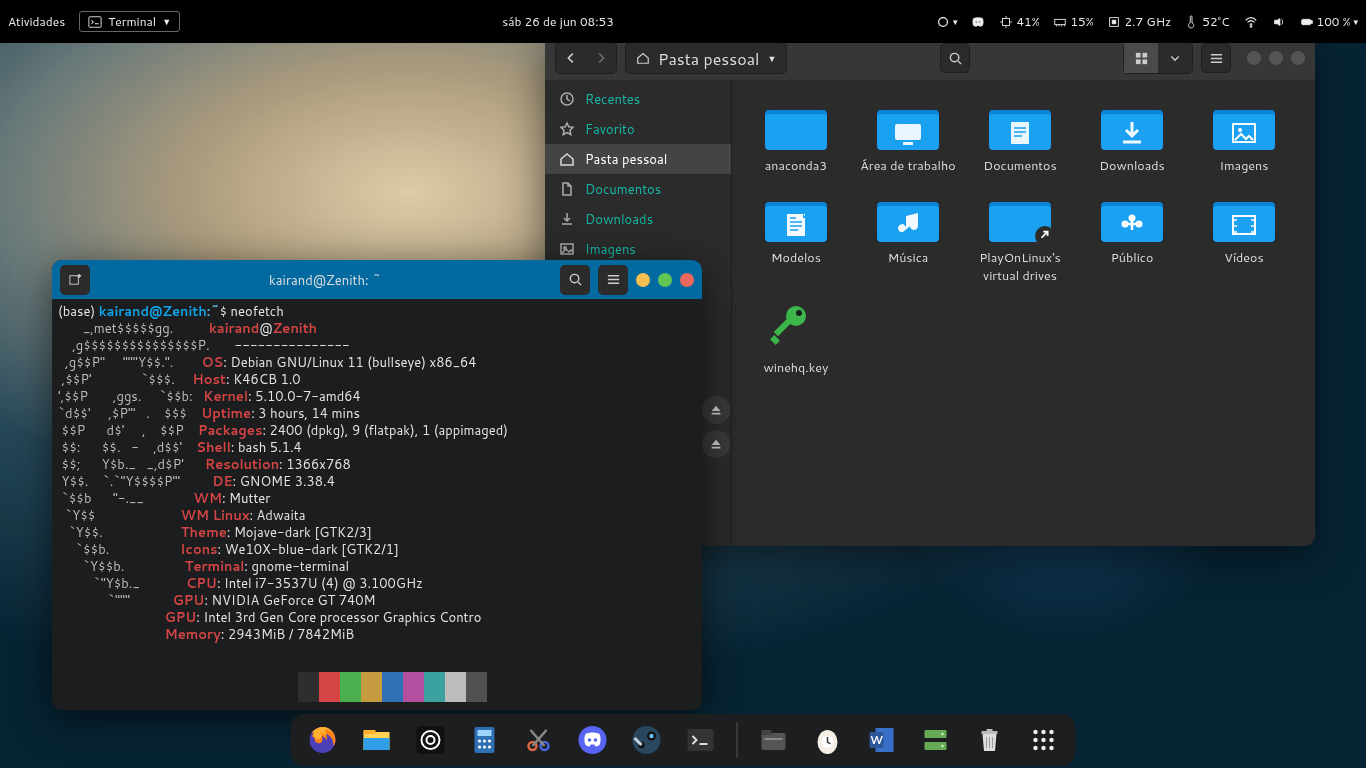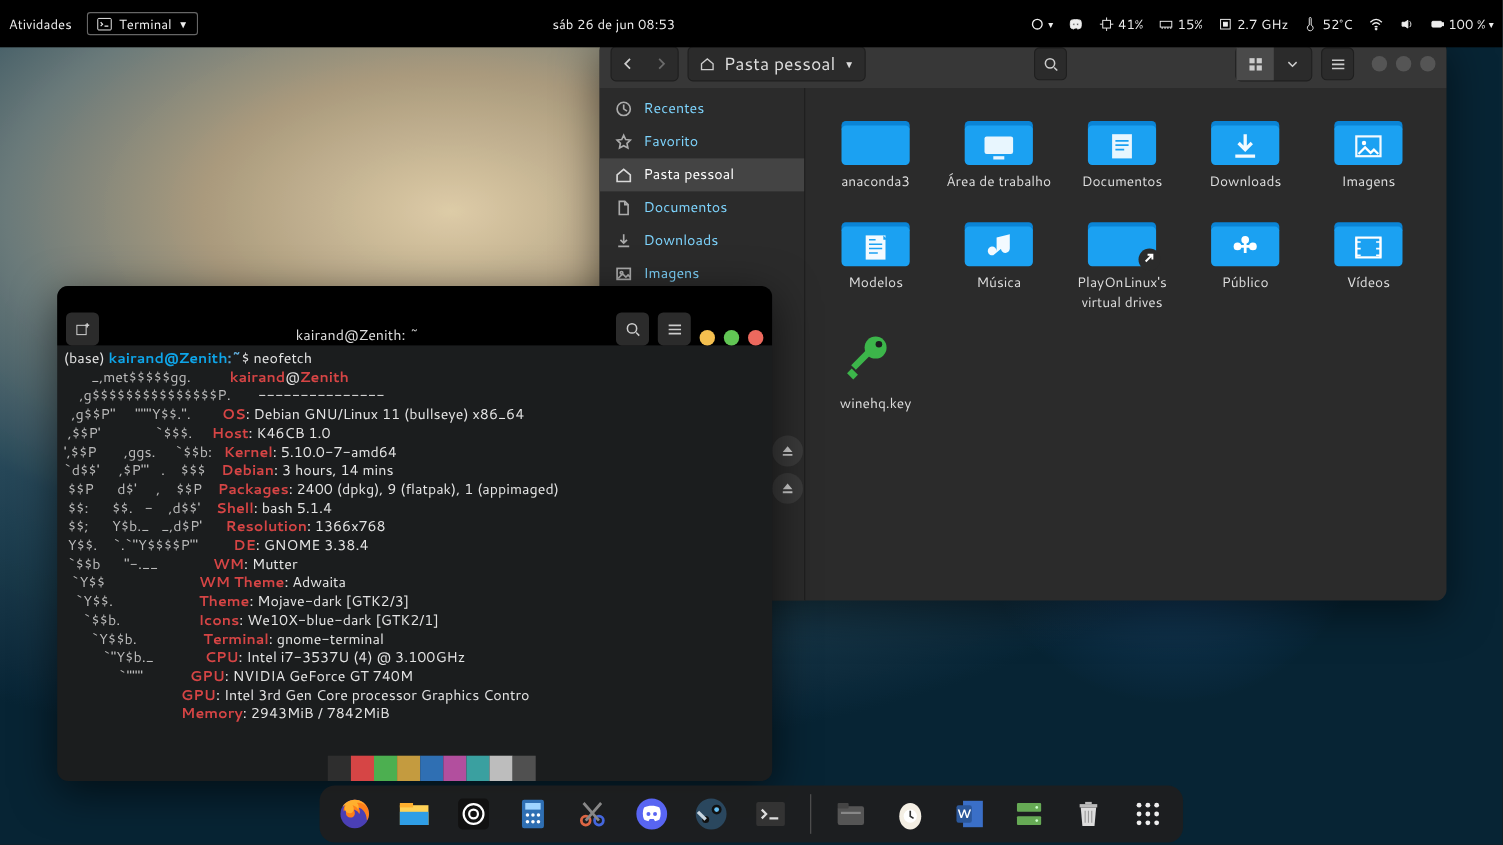--- a/index.html
+++ b/index.html
@@ -31,36 +31,36 @@
   .navpill .hb-btn { border-radius:0; }
   .pathbar { display:flex; align-items:center; background:#2b2b2b; border-radius:5px; padding:0 10px; height:32px; gap:8px; border:1px solid #1f1f1f; }
   .hb-spacer { flex:1; }
   .viewpill { display:flex; background:#2b2b2b; border-radius:5px; border:1px solid #1f1f1f; }
   .viewpill .hb-btn { width:34px; border-radius:0; }
   .viewpill .active { background:#4a4a4a; }
   .traffic { display:flex; gap:8px; margin-left:8px; }
   .dot { width:14px; height:14px; border-radius:50%; background:#555; }
   .files-body { flex:1; display:flex; }
   .sidebar { width:187px; background:#2b2b2b; border-right:1px solid #1e1e1e; padding:4px 0; font-size:13px; }
-  .sb-item { display:flex; align-items:center; gap:10px; padding:6px 14px; color:#7dd3fc; cursor:pointer; }
+  .sb-item { display:flex; align-items:center; gap:10px; padding:6px 14px; color:#14b8a6; cursor:pointer; }
   .sb-item.active { background:#444; color:#fff; }
   .sb-ic { width:16px; height:16px; opacity:0.8; display:flex; align-items:center; justify-content:center; }
   .sb-ic svg { width:16px; height:16px; fill:none; stroke:#ccc; stroke-width:1.5; }
   .sb-item.active .sb-ic svg { stroke:#fff; }
   .content { flex:1; padding:14px 10px; display:flex; flex-wrap:wrap; align-content:flex-start; gap:8px 4px; overflow:auto; }
   .tile { width:108px; display:flex; flex-direction:column; align-items:center; text-align:center; font-size:12.5px; color:#ddd; padding:4px; cursor:pointer; border-radius:4px; }
   .folder-ic { width:66px; height:54px; margin-bottom:4px; position:relative; }
   .folder-ic svg { width:66px; height:54px; }
   .key-ic svg { width:50px; height:50px; }
   .badge-link { position:absolute; right:-2px; bottom:-2px; width:20px; height:20px; border-radius:50%; background:#2b2b2b; display:flex; align-items:center; justify-content:center; }
   .badge-link svg { width:14px; height:14px; fill:#fff; }
 
   
   .term { position:absolute; top:260px; left:52px; width:650px; height:450px; background:#1b1d1e; border-radius:10px; box-shadow:0 10px 40px rgba(0,0,0,0.6); display:flex; flex-direction:column; overflow:hidden; color:#ddd; z-index:60; }
-  .term-hb { height:54px; background:#000000; display:flex; align-items:flex-end; padding:0 8px; gap:8px; }
+  .term-hb { height:39px; background:#0369a1; display:flex; align-items:center; padding:0 8px; gap:8px; }
   .term-title { flex:1; text-align:center; font-size:13px; color:#ddd; }
   .term-traffic { display:flex; gap:8px; }
   .tdot { width:14px; height:14px; border-radius:50%; }
   .ty { background:#f4bf4f; } .tg { background:#61c554; } .tr { background:#ed695e; }
   .term-body { flex:1; padding:4px 6px; font-family:"DejaVu Sans Mono","Consolas",monospace; font-size:13px; line-height:17px; white-space:pre; color:#ccc; overflow:hidden; }
   .c-gr { color:#0ea5e9; font-weight:bold; }
   .c-bl { color:#5fa8d3; font-weight:bold; }
   .c-rd { color:#d64545; font-weight:bold; }
   .c-wt { color:#e4e4e4; }
   .logo { color:#bbb; }
@@ -439,27 +439,27 @@
       <div class="tdot tg"></div>
       <div class="tdot tr"></div>
     </div>
   </div>
   <div class="term-body" id="term-body"><span class="c-wt">(base) </span><span class="c-gr">kairand@Zenith</span><span class="c-bl">:~</span><span class="c-wt">$ </span><span class="c-wt">neofetch</span>
 <span class="logo">       _,met$$$$$gg.          </span><span class="c-rd">kairand</span><span class="c-wt">@</span><span class="c-rd">Zenith</span>
 <span class="logo">    ,g$$$$$$$$$$$$$$$P.       </span><span class="c-wt">---------------</span>
 <span class="logo">  ,g$$P"     """Y$$.".        </span><span class="c-rd">OS</span><span class="c-wt">: Debian GNU/Linux 11 (bullseye) x86_64</span>
 <span class="logo"> ,$$P'              `$$$.     </span><span class="c-rd">Host</span><span class="c-wt">: K46CB 1.0</span>
 <span class="logo">',$$P       ,ggs.     `$$b:   </span><span class="c-rd">Kernel</span><span class="c-wt">: 5.10.0-7-amd64</span>
-<span class="logo">`d$$'     ,$P"'   .    $$$    </span><span class="c-rd">Debian</span><span class="c-wt">: 3 hours, 14 mins</span>
+<span class="logo">`d$$'     ,$P"'   .    $$$    </span><span class="c-rd">Uptime</span><span class="c-wt">: 3 hours, 14 mins</span>
 <span class="logo"> $$P      d$'     ,    $$P    </span><span class="c-rd">Packages</span><span class="c-wt">: 2400 (dpkg), 9 (flatpak), 1 (appimaged)</span>
 <span class="logo"> $$:      $$.   -    ,d$$'    </span><span class="c-rd">Shell</span><span class="c-wt">: bash 5.1.4</span>
 <span class="logo"> $$;      Y$b._   _,d$P'      </span><span class="c-rd">Resolution</span><span class="c-wt">: 1366x768</span>
 <span class="logo"> Y$$.    `.`"Y$$$$P"'         </span><span class="c-rd">DE</span><span class="c-wt">: GNOME 3.38.4</span>
 <span class="logo"> `$$b      "-.__              </span><span class="c-rd">WM</span><span class="c-wt">: Mutter</span>
-<span class="logo">  `Y$$                        </span><span class="c-rd">WM Theme</span><span class="c-wt">: Adwaita</span>
+<span class="logo">  `Y$$                        </span><span class="c-rd">WM Linux</span><span class="c-wt">: Adwaita</span>
 <span class="logo">   `Y$$.                      </span><span class="c-rd">Theme</span><span class="c-wt">: Mojave-dark [GTK2/3]</span>
 <span class="logo">     `$$b.                    </span><span class="c-rd">Icons</span><span class="c-wt">: We10X-blue-dark [GTK2/1]</span>
 <span class="logo">       `Y$$b.                 </span><span class="c-rd">Terminal</span><span class="c-wt">: gnome-terminal</span>
 <span class="logo">          `"Y$b._             </span><span class="c-rd">CPU</span><span class="c-wt">: Intel i7-3537U (4) @ 3.100GHz</span>
 <span class="logo">              `"""            </span><span class="c-rd">GPU</span><span class="c-wt">: NVIDIA GeForce GT 740M</span>
 <span class="logo">                              </span><span class="c-rd">GPU</span><span class="c-wt">: Intel 3rd Gen Core processor Graphics Contro</span>
 <span class="logo">                              </span><span class="c-rd">Memory</span><span class="c-wt">: 2943MiB / 7842MiB</span>
 
 <div class="swatches" style="margin-left: 240px;"><div class="sw" style="background: rgb(46, 46, 46);"></div><div class="sw" style="background: rgb(214, 69, 69);"></div><div class="sw" style="background: rgb(76, 175, 80);"></div><div class="sw" style="background: rgb(196, 155, 63);"></div><div class="sw" style="background: rgb(47, 111, 179);"></div><div class="sw" style="background: rgb(178, 79, 158);"></div><div class="sw" style="background: rgb(58, 160, 160);"></div><div class="sw" style="background: rgb(189, 189, 189);"></div><div class="sw" style="background: rgb(80, 80, 80);"></div></div></div>
 </div>

